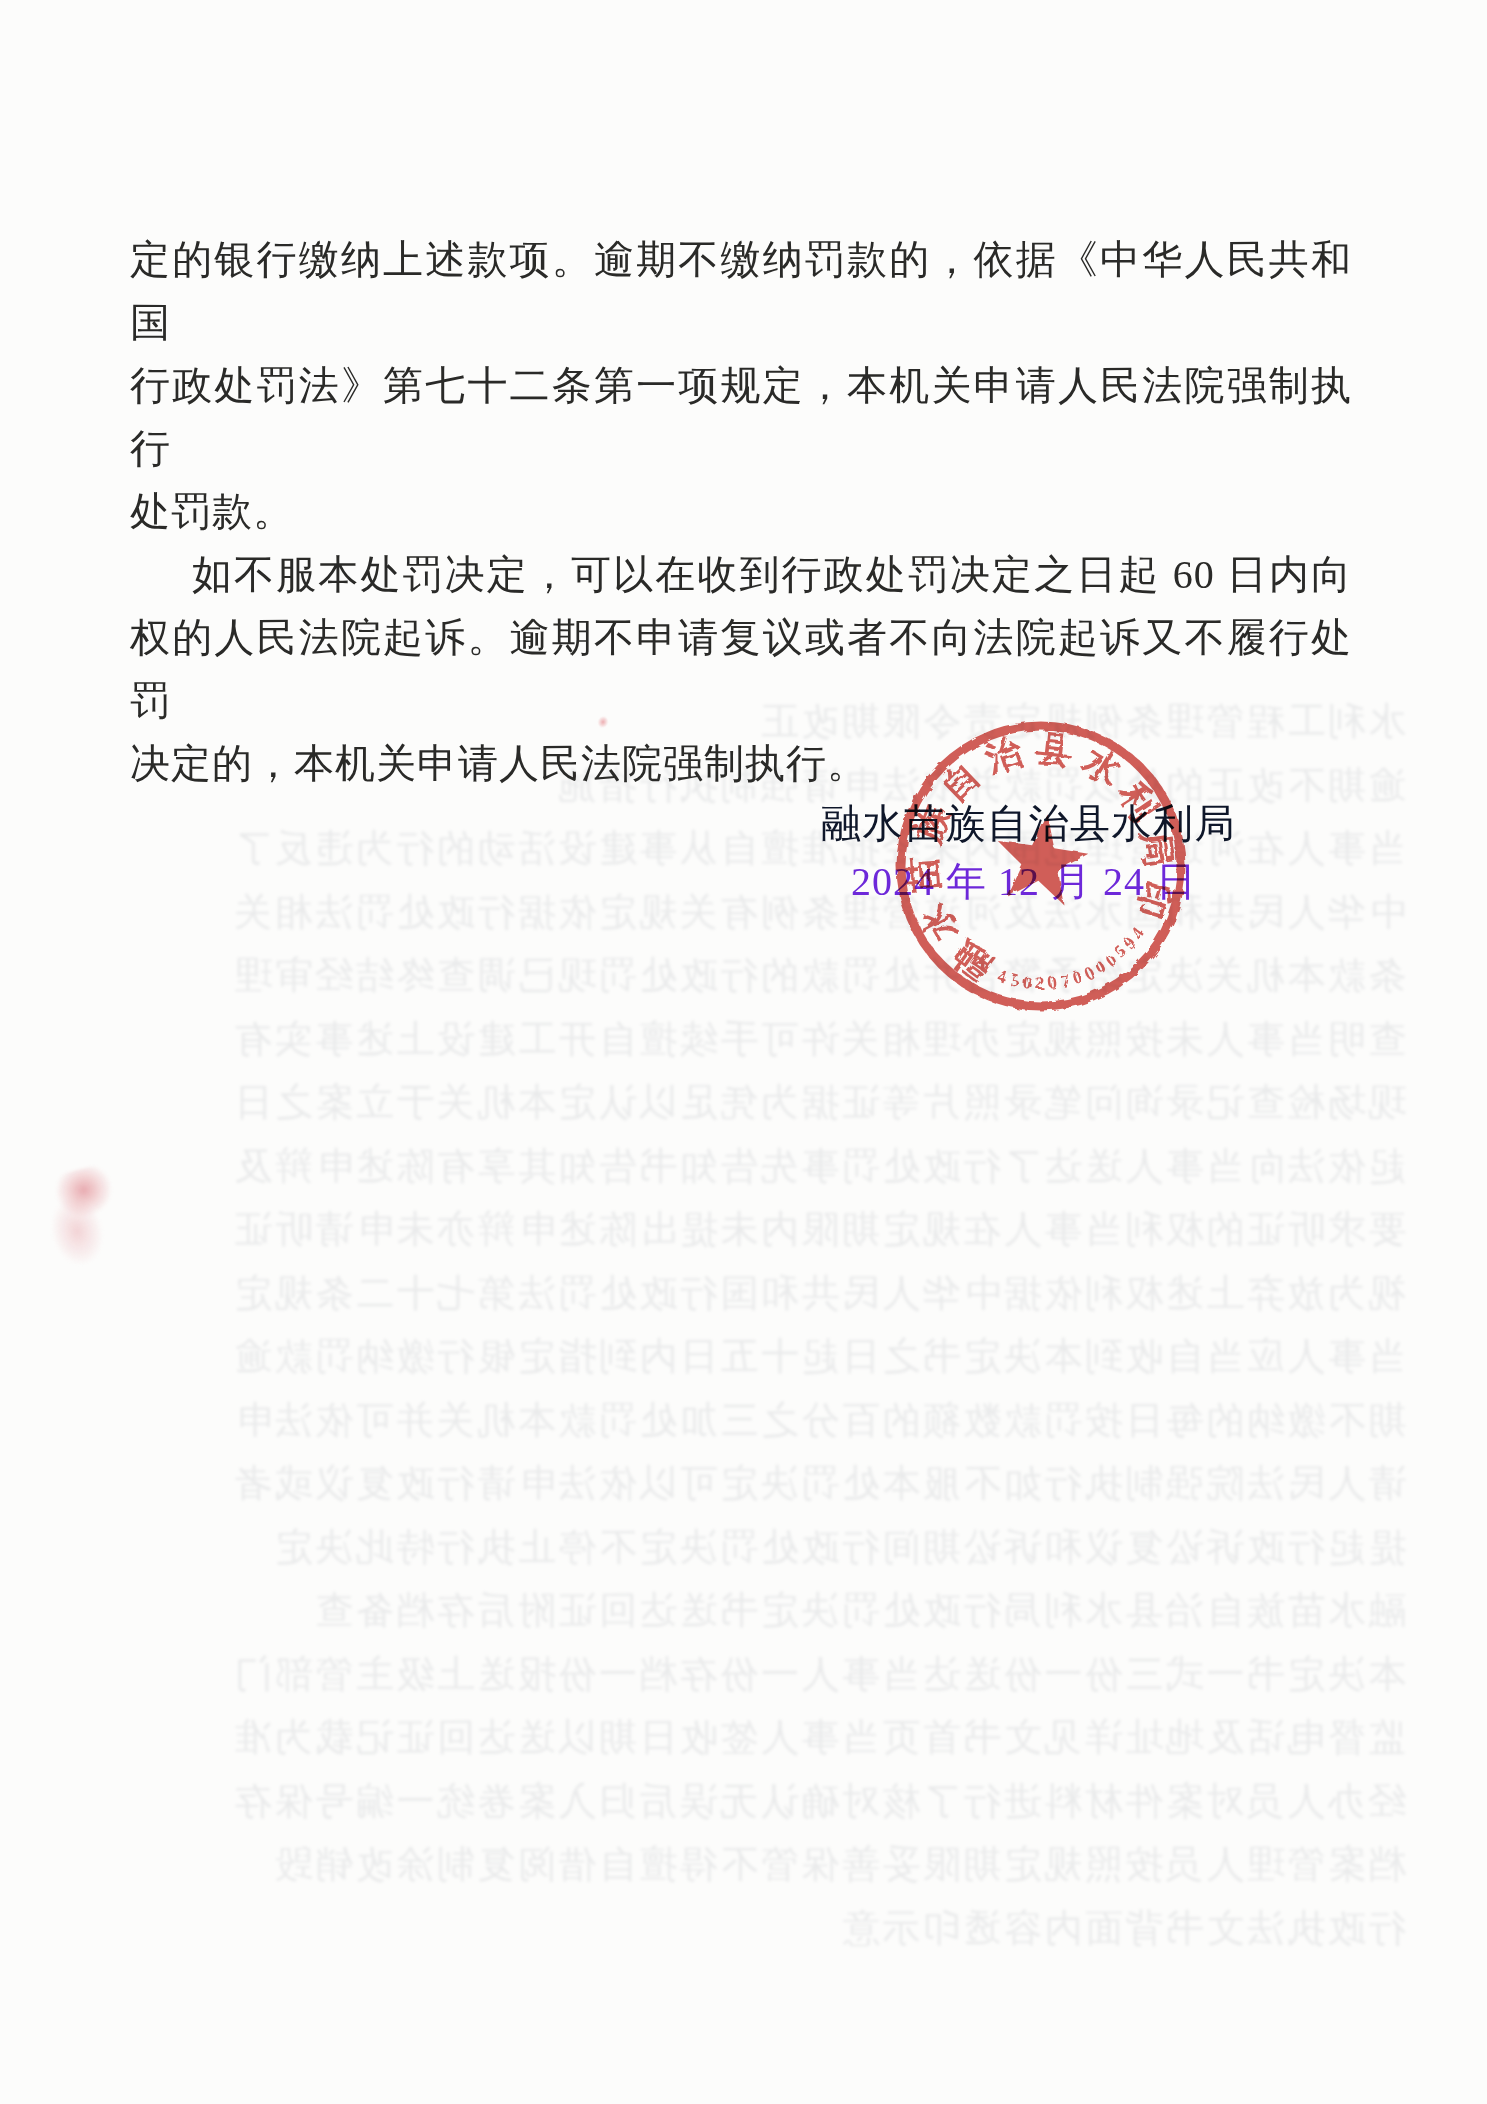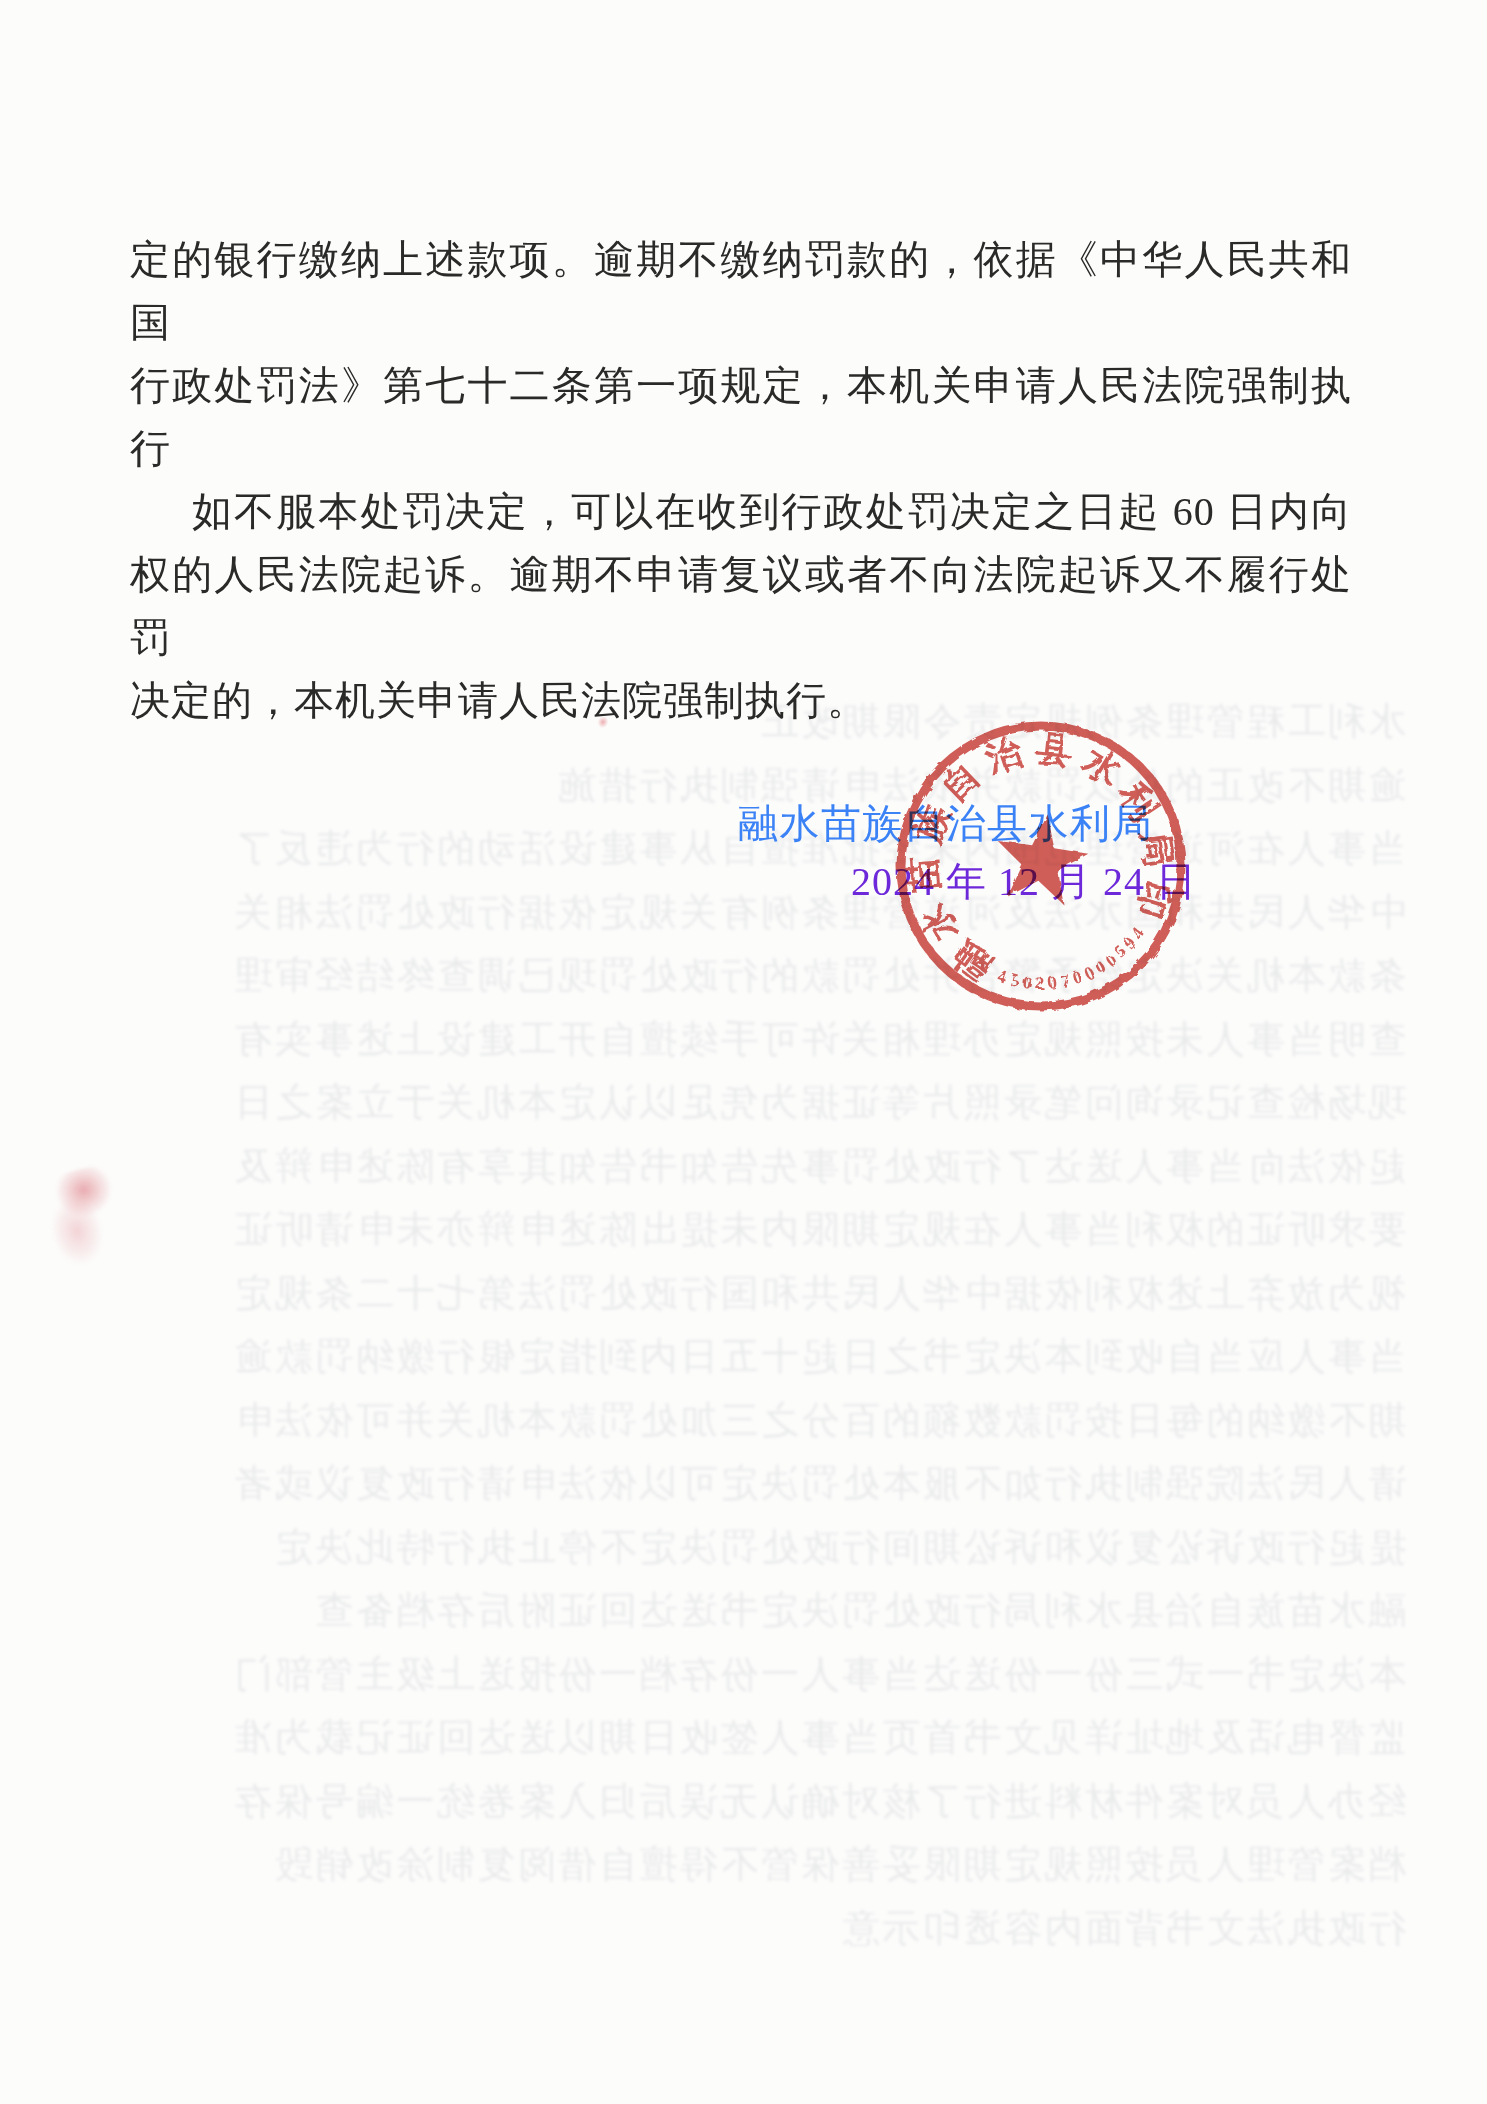--- a/index.html
+++ b/index.html
@@ -13,22 +13,22 @@
   
   .body-text{
     position:absolute;left:130px;top:228px;width:1222px;
     font-size:40px;line-height:63px;color:#2a2a28;
     letter-spacing:1px;
   }
   .line{white-space:nowrap;}
   .line.just{white-space:normal;text-align:justify;text-align-last:justify;}
   .line.indent{text-indent:62px;}
   .signature{
-    position:absolute;left:738px;top:802px;
-    font-size:40px;line-height:44px;letter-spacing:1.5px;color:#3b82f6;
+    position:absolute;left:821px;top:802px;
+    font-size:40px;line-height:44px;letter-spacing:1.5px;color:#0f172a;
     white-space:nowrap;
   }
   .date{
     position:absolute;left:851px;top:860px;
     font-size:40px;line-height:44px;letter-spacing:1px;color:#6d28d9;
     white-space:nowrap;
   }
   
   .seal{
     position:absolute;left:871px;top:696px;width:340px;height:340px;
@@ -84,20 +84,21 @@
 经办人员对案件材料进行了核对确认无误后归入案卷统一编号保存
 档案管理人员按照规定期限妥善保管不得擅自借阅复制涂改销毁
 行政执法文书背面内容透印示意</div>
 
   <div class="smudge"></div>
   <div class="speck"></div>
 
   <div class="body-text">
     <div class="line just">定的银行缴纳上述款项。逾期不缴纳罚款的，依据《中华人民共和国</div>
     <div class="line just">行政处罚法》第七十二条第一项规定，本机关申请人民法院强制执行</div>
+    <div class="line">处罚款。</div>
     <div class="line just indent">如不服本处罚决定，可以在收到行政处罚决定之日起 60 日内向</div>
     <div class="line just">权的人民法院起诉。逾期不申请复议或者不向法院起诉又不履行处罚</div>
     <div class="line">决定的，本机关申请人民法院强制执行。</div>
   </div>
 
   <div class="signature">融水苗族自治县水利局</div>
   <div class="date">2024 年 12 月 24 日</div>
 
   <svg class="seal" width="340" height="340" viewBox="0 0 340 340">
     <defs>

